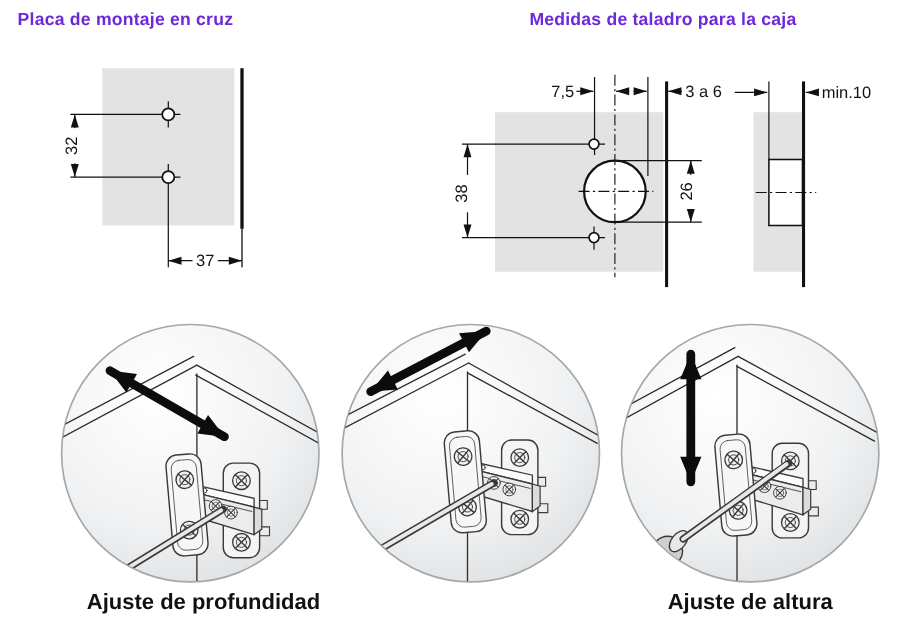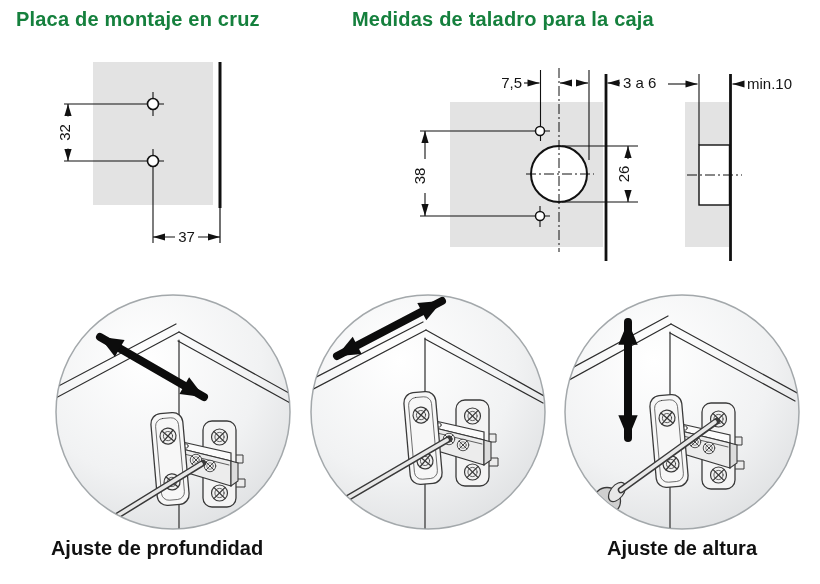--- a/index.html
+++ b/index.html
@@ -1,25 +1,25 @@
 <!DOCTYPE html>
 <html><head>
 <meta charset="utf-8">
 <style>
   html,body{margin:0;padding:0;background:#fff;}
   .stage{position:relative;width:820px;height:584px;background:#fff;overflow:hidden;
          font-family:"Liberation Sans",sans-serif;}
   .stage svg{position:absolute;left:0;top:0;}
-  .title{position:absolute;font-weight:700;font-size:20px;line-height:24px;color:#15803d;
+  .title{position:absolute;font-weight:700;font-size:16px;line-height:24px;color:#6d28d9;
          letter-spacing:.2px;white-space:nowrap;}
   #titleL{left:16px;top:7px;}
-  #titleR{left:352px;top:7px;width:356px;text-align:left;white-space:normal;}
+  #titleR{left:368px;top:7px;width:356px;text-align:right;white-space:normal;}
   .caption{position:absolute;top:537px;width:270px;text-align:center;font-weight:700;
            font-size:20px;color:#111;}
-  #cap1{left:22px;} #cap2{left:293px;} #cap3{left:547px;}
+  #cap1{left:50px;} #cap2{left:293px;} #cap3{left:547px;}
   .dim{font-family:"Liberation Sans",sans-serif;font-size:15px;fill:#141414;}
 </style>
 </head>
 <body>
 
 <div class="stage">
 
   <div class="title" id="titleL">Placa de montaje en cruz</div>
   <div class="title" id="titleR">
     <div>Medidas de taladro para la caja</div>

